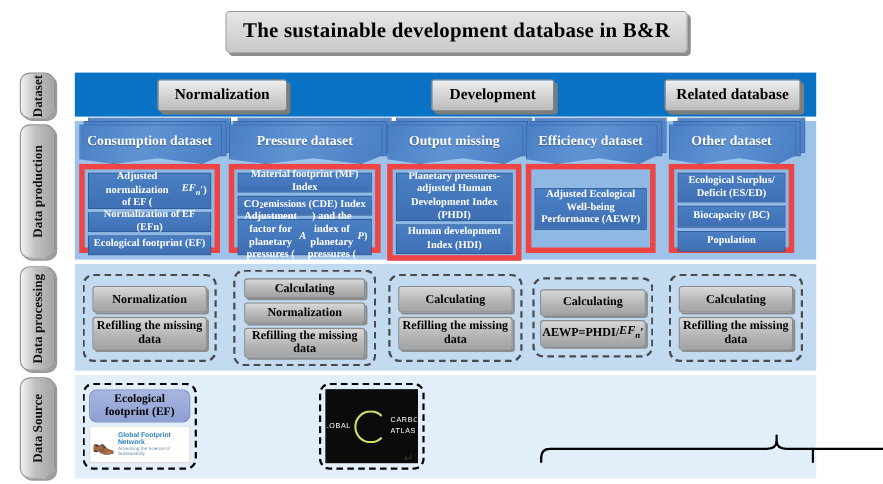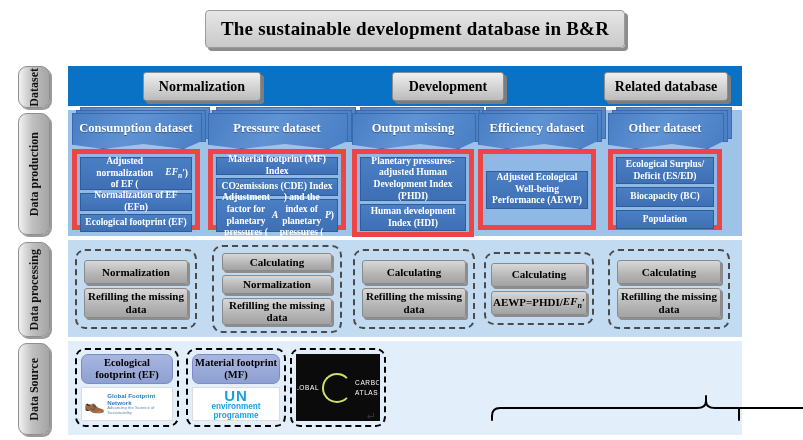--- a/index.html
+++ b/index.html
@@ -283,30 +283,20 @@
       <div class="gfn">
         <span class="ft">👞</span>
         <span class="tx">
           <div class="t1">Global Footprint Network</div>
           <div class="t2">Advancing the Science of Sustainability</div>
         </span>
       </div>
     </div>
   </div>
 
-  <div class="src-group" style="left:186px;top:348px;width:100px;height:79px;">
-    <div class="src-cap">Material footprint (MF)</div>
-    <div class="logo">
-      <div class="unep">
-        <div class="u1">UN</div>
-        <div class="u2">environment</div>
-        <div class="u3">programme</div>
-      </div>
-    </div>
-  </div>
 
   <div class="src-group" style="left:290px;top:348px;width:96px;height:79px;">
     <div class="logo dark">
       <div class="gca">
         <span class="l">GLOBAL</span>
         <span class="ring"></span>
         <span class="r">
           <div>CARBON</div>
           <div>ATLAS</div>
         </span>

